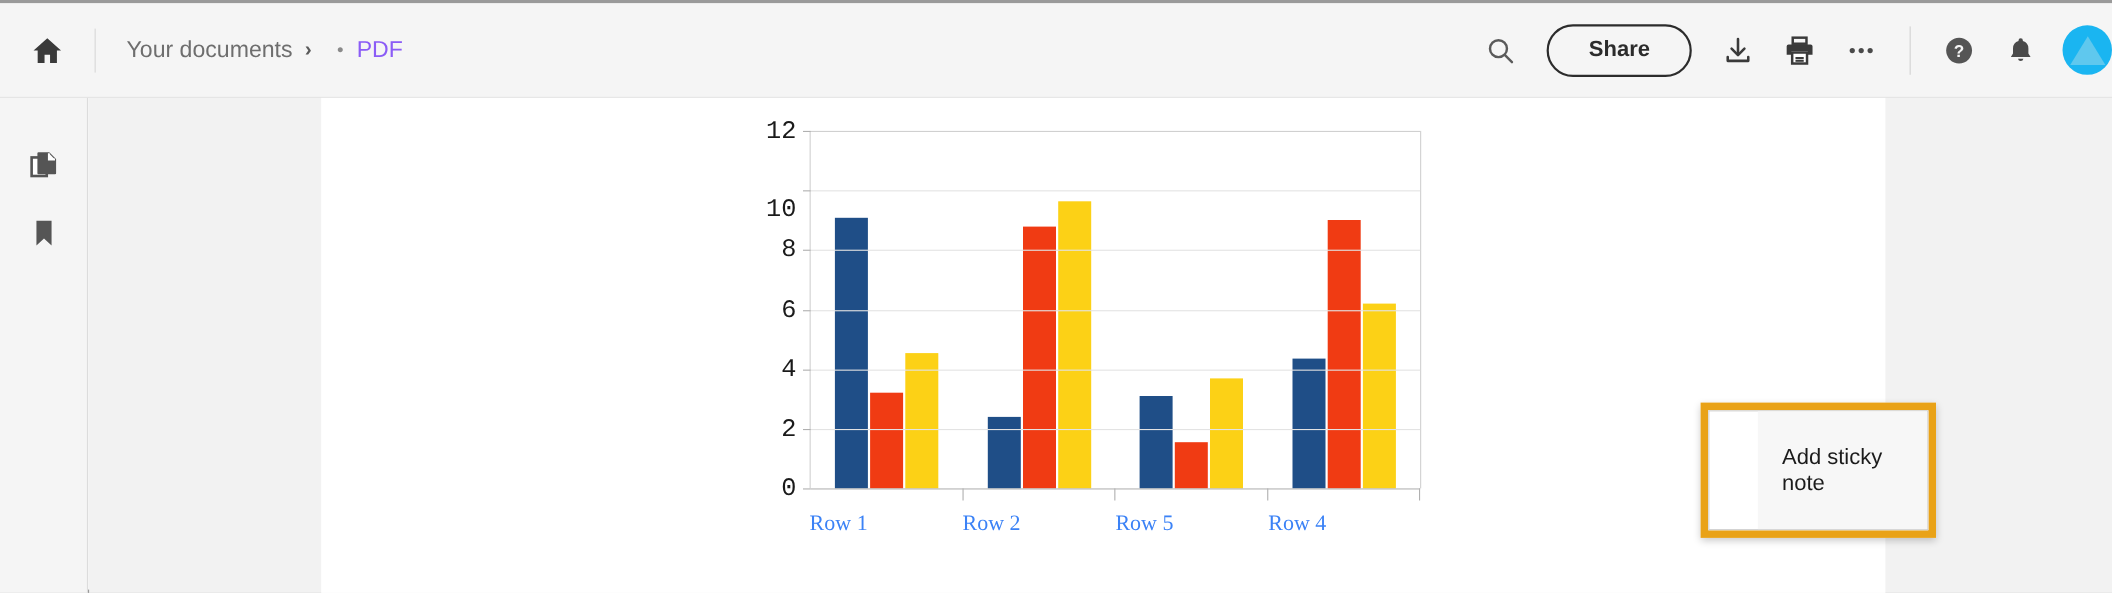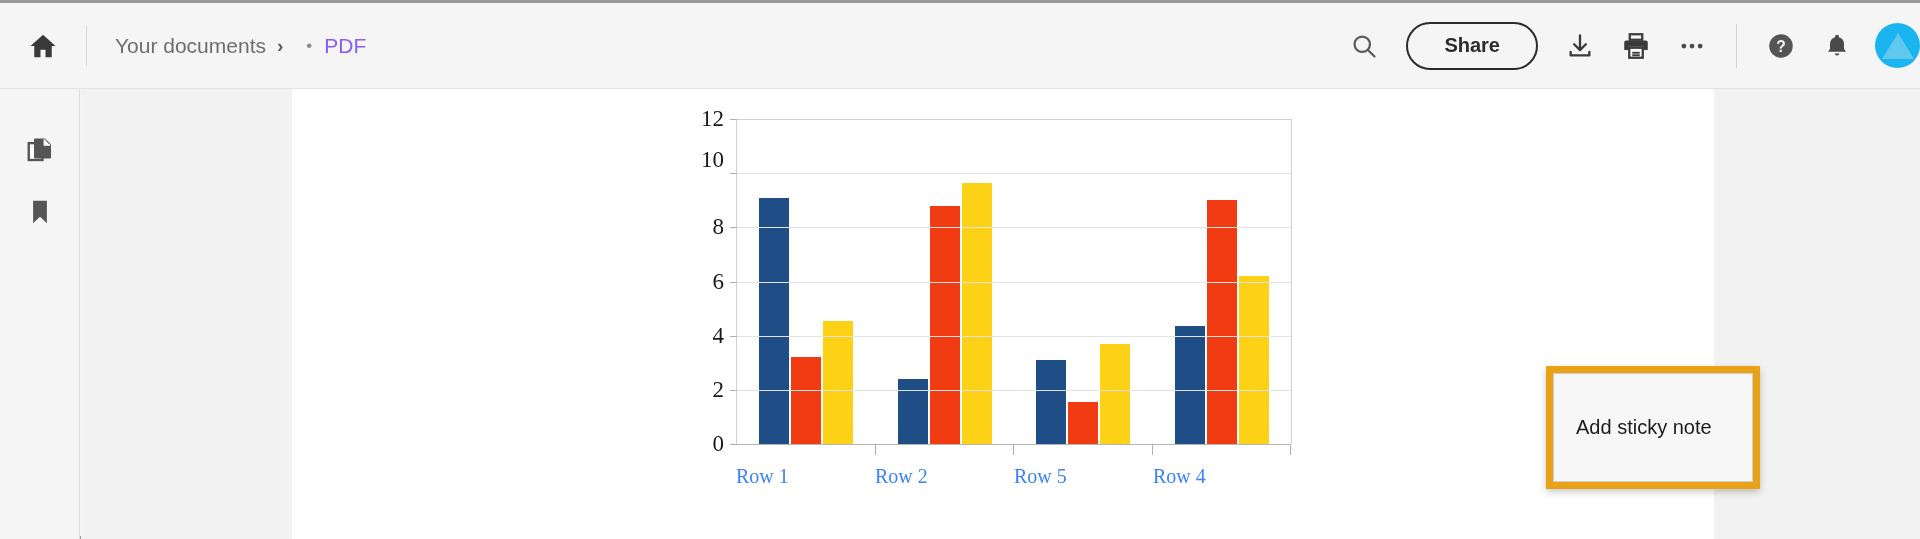--- a/index.html
+++ b/index.html
@@ -119,21 +119,21 @@
   }
   .axis-labels {
     position: absolute; left: 0; top: 0;
     width: 42px; height: 325px;
   }
   .ylab {
     position: absolute; right: 0;
     font-size: 23px; color: #1a1a1a;
     transform: translateY(-50%);
     text-align: right;
-    font-family: Liberation Serif, serif;
+    font-family: Liberation Mono, monospace;
   }
   .plot {
     position: absolute;
     left: 54px; top: 0;
     width: 556px; height: 325px;
     border-left: 1px solid #d0d0d0;
     border-right: 1px solid #d0d0d0;
   }
   .gridline {
     position: absolute; left: 0; width: 100%;
@@ -179,20 +179,21 @@
     width: 214px; height: 123px;
     border: 7px solid #e9a217;
     background: #ffffff;
     box-shadow: 0 3px 7px rgba(0,0,0,0.22);
   }
   .popup-inner {
     width: 100%; height: 100%;
     background: #ffffff;
     display: flex; flex-direction: column;
     border: 1px solid #cfcfcf;
+    padding-left: 44px;
   }
   .popup-item {
     flex: 1;
     display: flex; align-items: center;
     padding-left: 22px;
     font-size: 20px; color: #1b1b1b;
     cursor: pointer;
     background: #f7f7f7;
   }
   .popup-item.second { background: #ffffff; }
@@ -294,21 +295,21 @@
   <div class="docarea">
     <div class="page">
 
       <div class="chart">
         <div class="axis-labels">
             <div class="ylab" style="top: 325px;">0</div>
             <div class="ylab" style="top: 270.833px;">2</div>
             <div class="ylab" style="top: 216.667px;">4</div>
             <div class="ylab" style="top: 162.5px;">6</div>
             <div class="ylab" style="top: 108.333px;">8</div>
-            <div class="ylab" style="top: 41px; margin-left: 32px;">10</div>
+            <div class="ylab" style="top: 71px; margin-left: 32px;">10</div>
             <div class="ylab" style="top: 0px;">12</div>
           </div>
         <div class="plot">
           <div class="groups">
               <div class="group">
                 <div class="bar" style="height: 246.458px; background: rgb(31, 78, 135);"></div>
                 <div class="bar" style="height: 86.6667px; background: rgb(240, 59, 19);"></div>
                 <div class="bar" style="height: 123.229px; background: rgb(252, 209, 22);"></div>
               </div>
               <div class="group">

